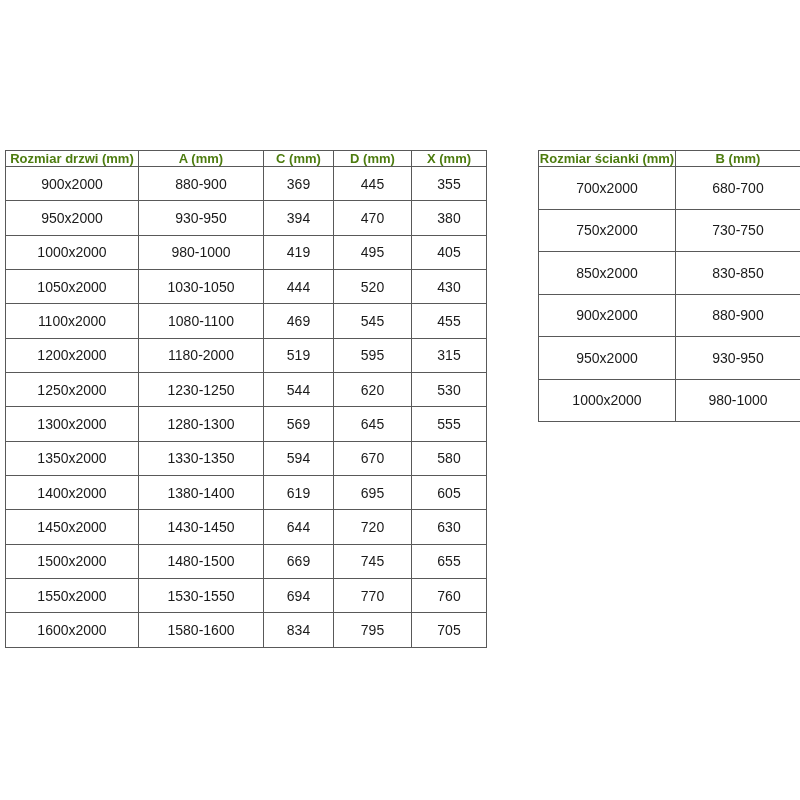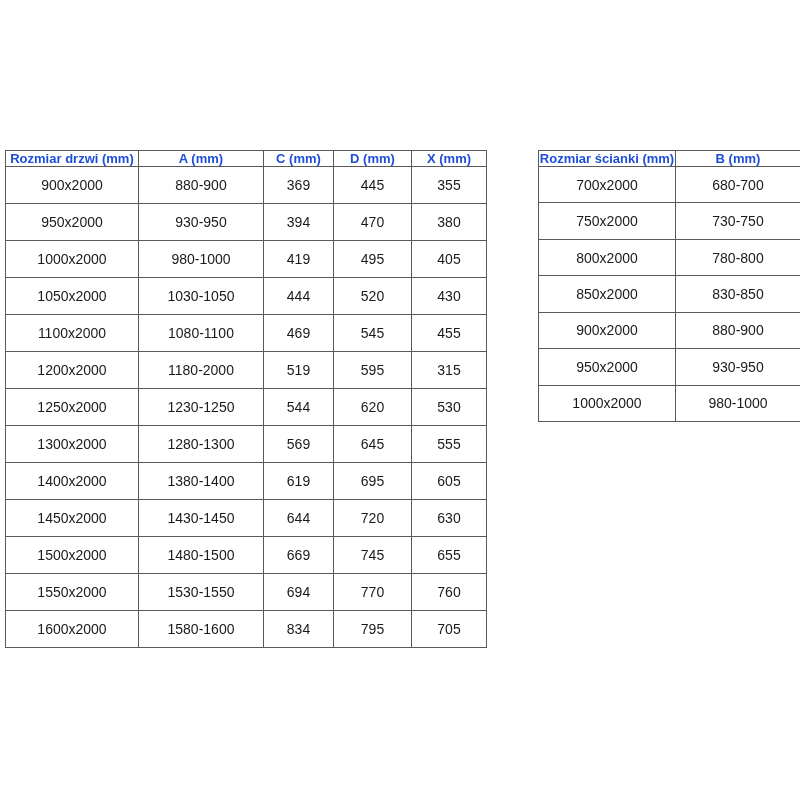--- a/index.html
+++ b/index.html
@@ -24,21 +24,21 @@
     border: 1px solid #595959;
     text-align: center;
     vertical-align: middle;
     padding: 0;
     overflow: hidden;
     white-space: nowrap;
   }
   th {
     font-size: 13px;
     font-weight: bold;
-    color: #1d4ed8;
+    color: #4d7c0f;
   }
   td {
     font-size: 14px;
     font-weight: normal;
     color: #1a1a1a;
   }
   #doors-table {
     left: 5px;
     top: 150px;
     width: 481px;
@@ -122,20 +122,27 @@
         <td>530</td>
       </tr>
       <tr>
         <td>1300x2000</td>
         <td>1280-1300</td>
         <td>569</td>
         <td>645</td>
         <td>555</td>
       </tr>
       <tr>
+        <td>1350x2000</td>
+        <td>1330-1350</td>
+        <td>594</td>
+        <td>670</td>
+        <td>580</td>
+      </tr>
+      <tr>
         <td>1400x2000</td>
         <td>1380-1400</td>
         <td>619</td>
         <td>695</td>
         <td>605</td>
       </tr>
       <tr>
         <td>1450x2000</td>
         <td>1430-1450</td>
         <td>644</td>
@@ -180,24 +187,20 @@
   <tbody>
       <tr>
         <td>700x2000</td>
         <td>680-700</td>
       </tr>
       <tr>
         <td>750x2000</td>
         <td>730-750</td>
       </tr>
       <tr>
-        <td>800x2000</td>
-        <td>780-800</td>
-      </tr>
-      <tr>
         <td>850x2000</td>
         <td>830-850</td>
       </tr>
       <tr>
         <td>900x2000</td>
         <td>880-900</td>
       </tr>
       <tr>
         <td>950x2000</td>
         <td>930-950</td>

